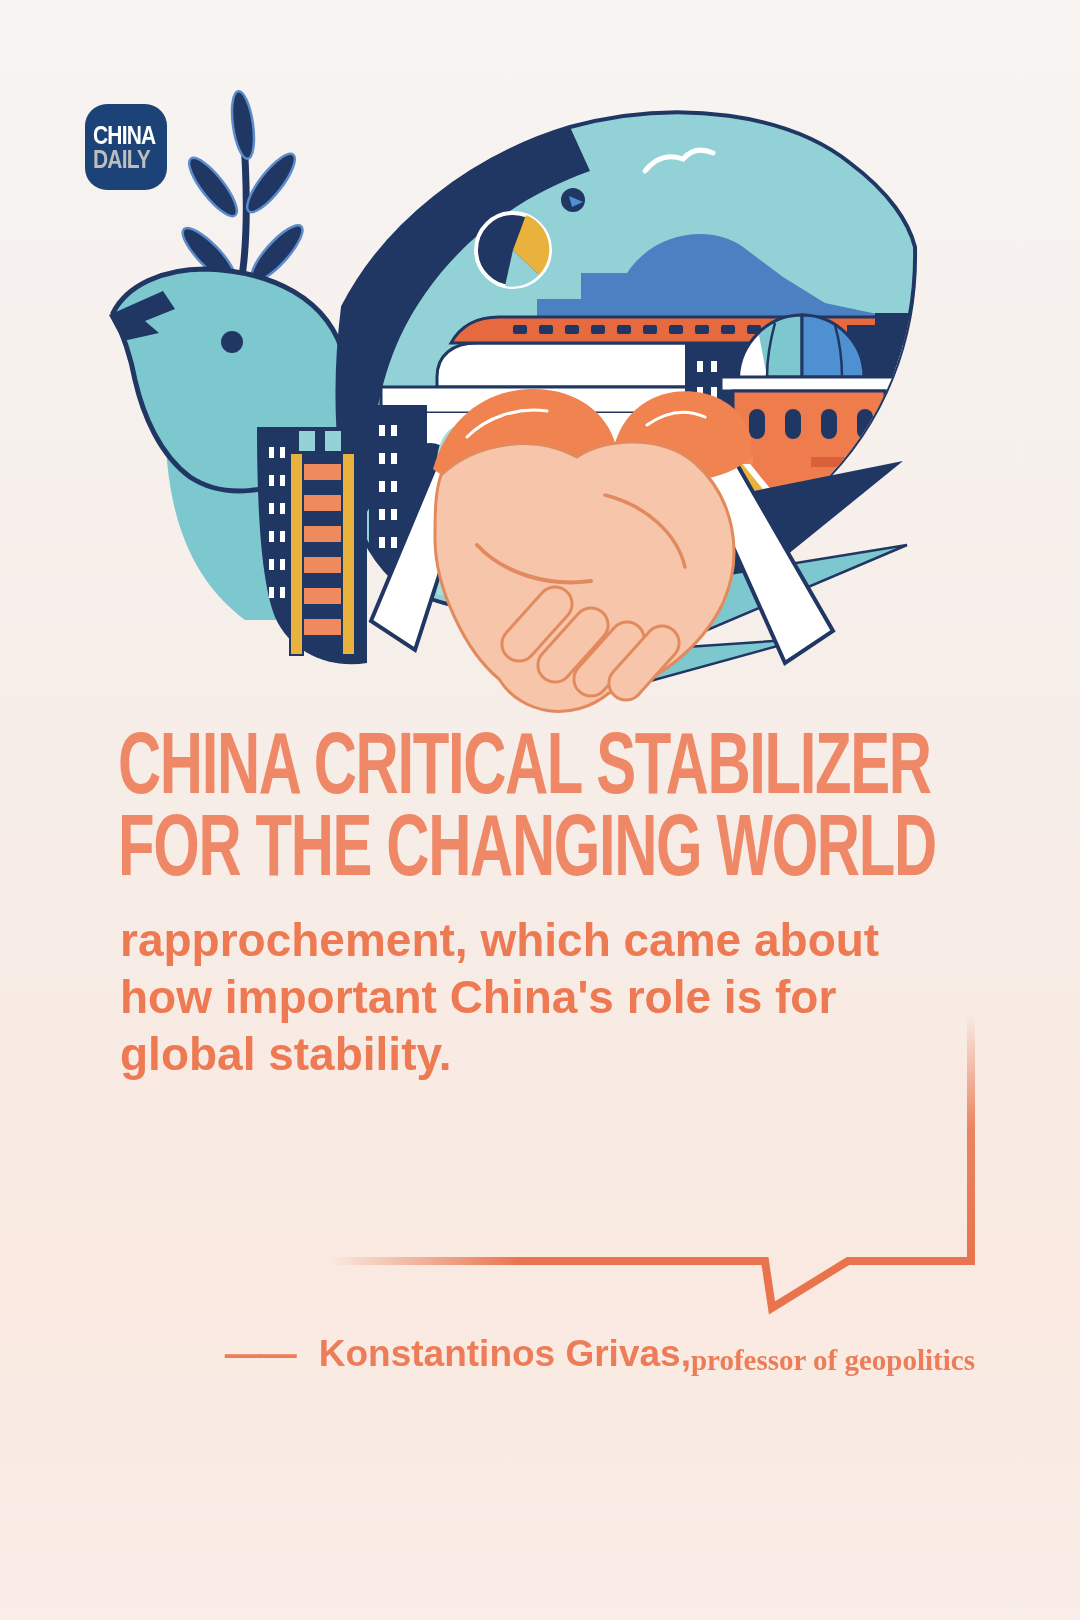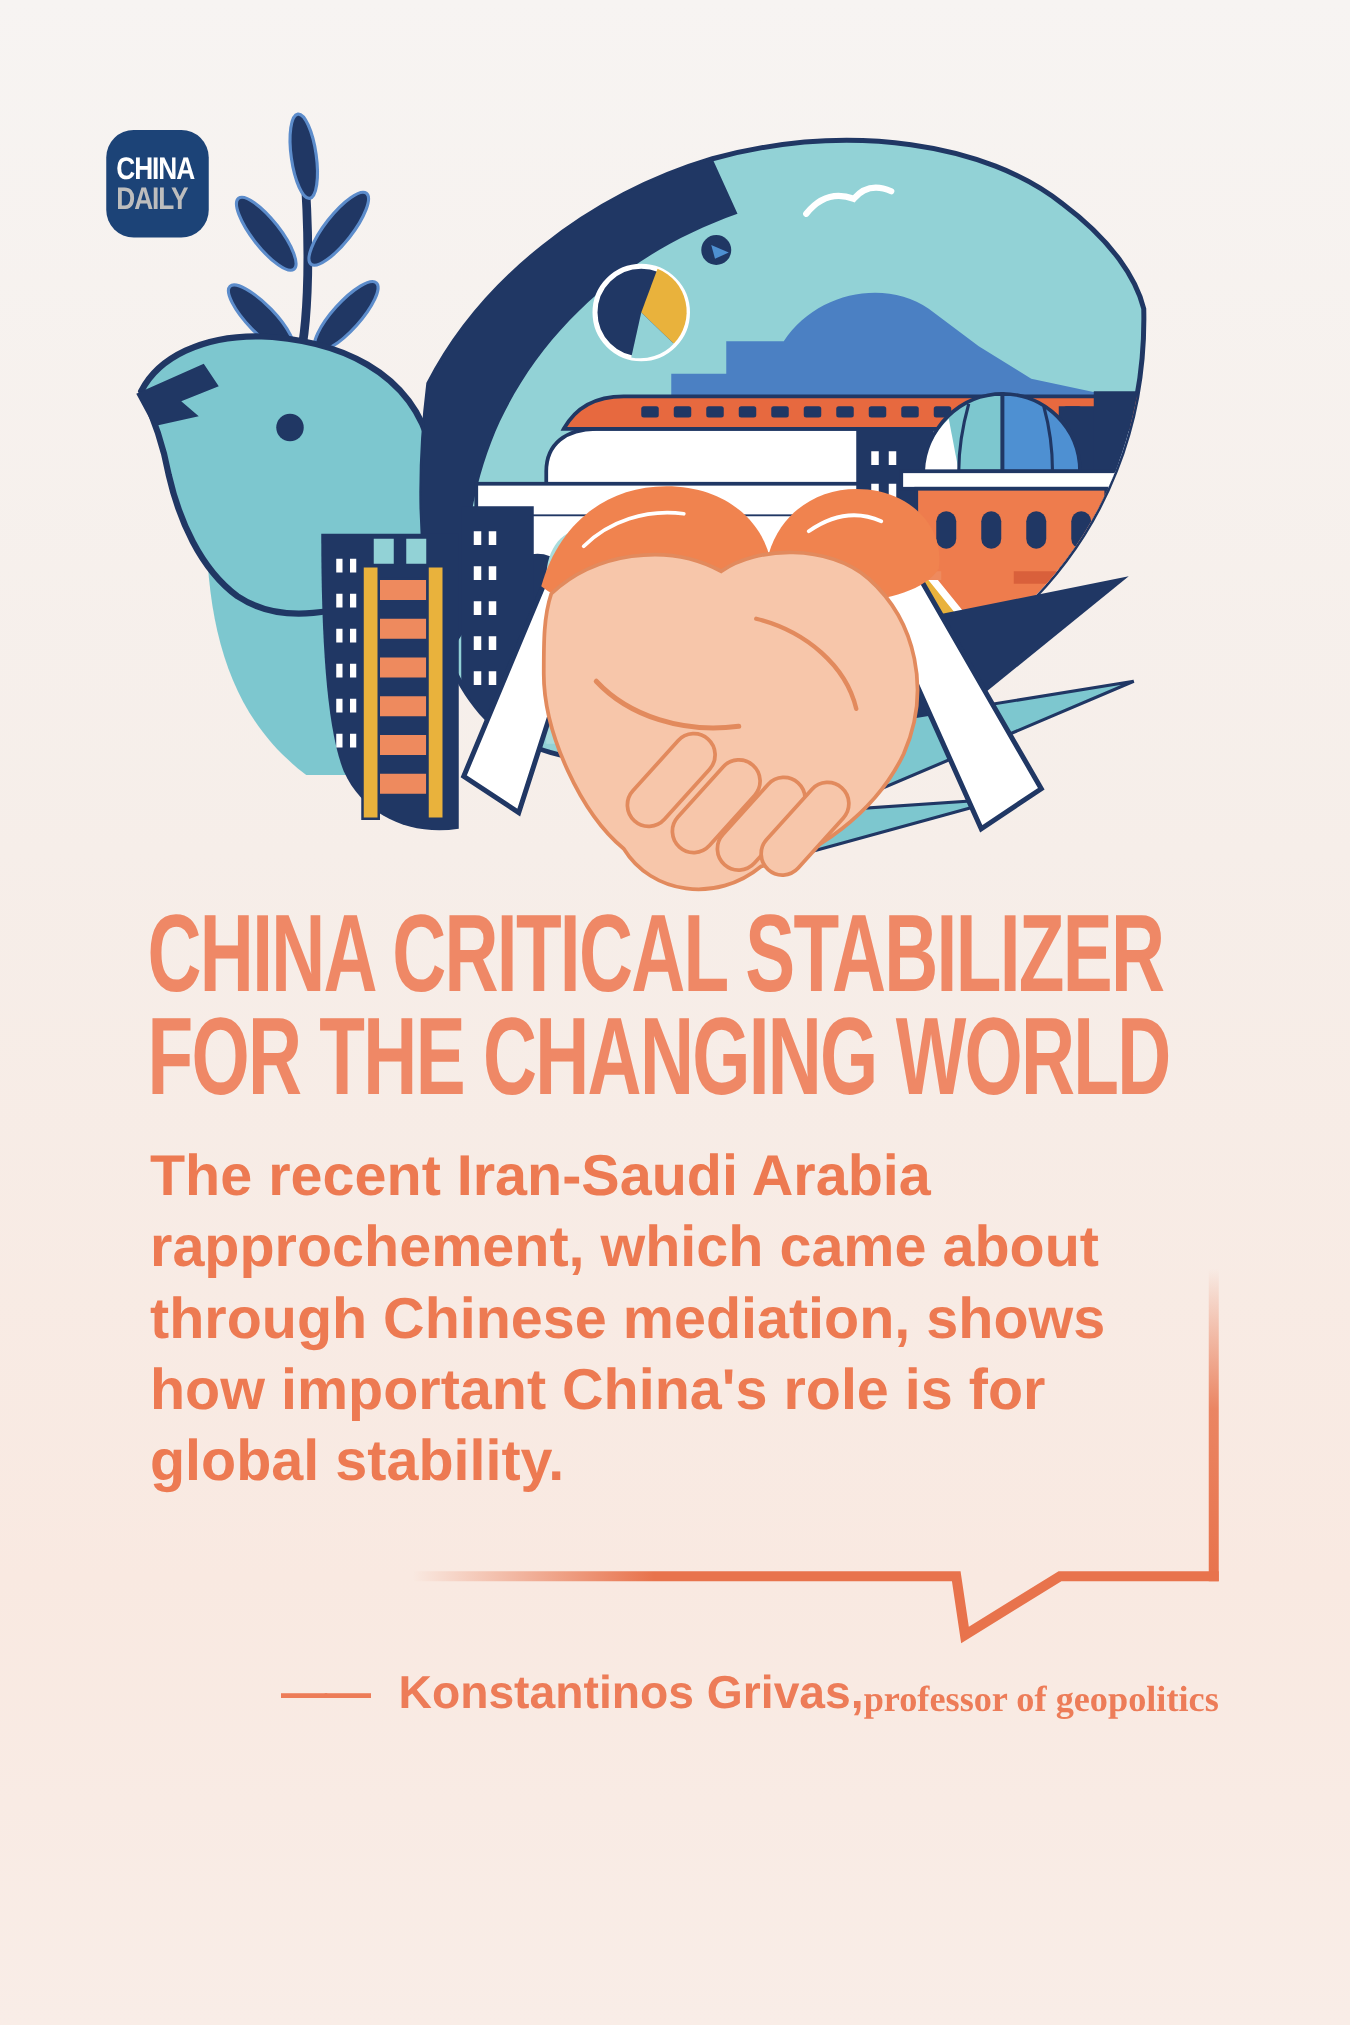--- a/index.html
+++ b/index.html
@@ -260,23 +260,21 @@
     <path d="M520,420 C560,430 592,458 600,492" fill="none" style="stroke:var(--skin-line)" stroke-width="3.5" stroke-linecap="round"></path>
   </g>
 </svg>
 
 <h1 class="headline" style="margin:0;">
   <span class="hl">CHINA CRITICAL STABILIZER</span>
   <span class="hl">FOR THE CHANGING WORLD</span>
 </h1>
 
 <div class="quote">
-  <div>The recent Iran-Saudi Arabia</div>
   <div>rapprochement, which came about</div>
-  <div>through Chinese mediation, shows</div>
   <div>how important China's role is for</div>
   <div>global stability.</div>
 </div>
 
 <svg class="bubble" viewBox="0 0 1080 340" aria-hidden="true">
   <defs>
     <linearGradient id="gradH" gradientUnits="userSpaceOnUse" x1="330" y1="0" x2="975" y2="0">
       <stop offset="0" stop-color="#E8734C" stop-opacity="0"></stop>
       <stop offset="0.3" stop-color="#E8734C" stop-opacity="1"></stop>
       <stop offset="1" stop-color="#E8734C" stop-opacity="1"></stop>

